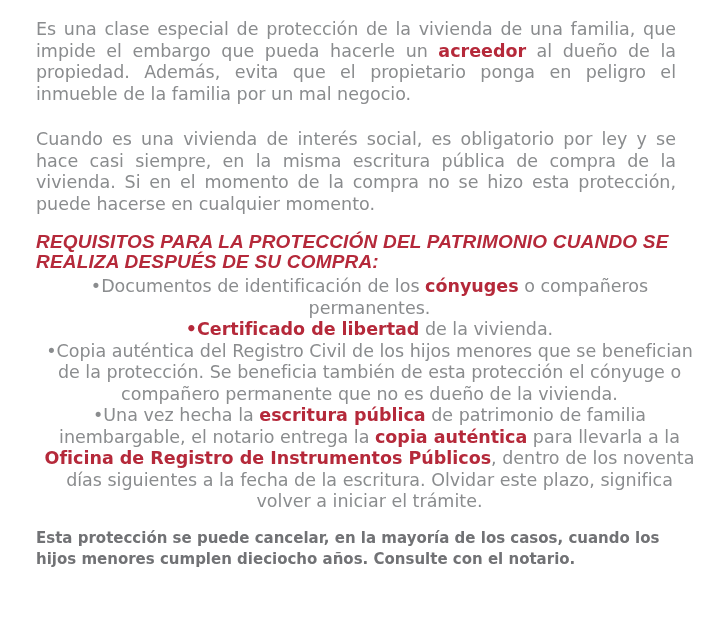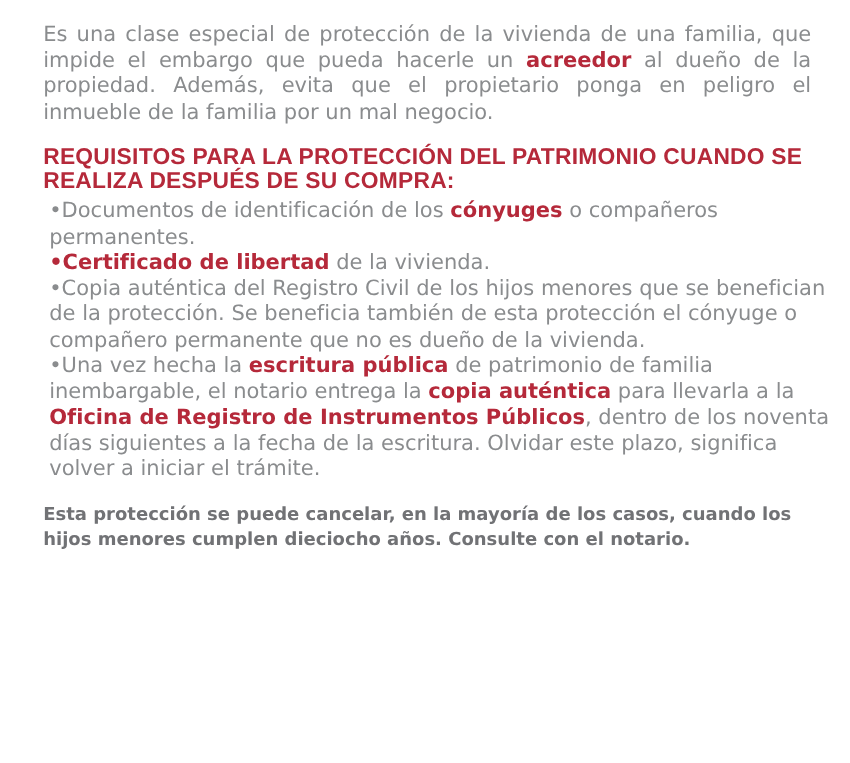--- a/index.html
+++ b/index.html
@@ -42,30 +42,31 @@
   }
   .sub-heading {
     margin: 17px 0 0 36px;
     width: 640px;
     font-family: "Liberation Sans", sans-serif;
     font-weight: bold;
     font-size: 19px;
     line-height: 20px;
     letter-spacing: 0.2px;
     color: var(--accent_red);
+    font-style: italic;
   }
   .req-list {
     margin: 4px 0 0 41px;
     width: 657px;
     list-style: none;
     font-family: "DejaVu Sans", sans-serif;
     font-size: 17.5px;
     line-height: 21.5px;
     color: var(--body_gray);
-    text-align: left;
+    text-align: center;
   }
   .req-list li { margin: 0; }
   .footer-note {
     margin: 15px 0 0 36px;
     width: 657px;
     font-family: "DejaVu Sans", sans-serif;
     font-weight: bold;
     font-size: 15px;
     line-height: 21.5px;
     color: var(--footer_gray);
@@ -73,20 +74,21 @@
   }
 </style>
 </head>
 <body>
 
 <div class="page">
 
 
   <p class="para"><span>Es una clase especial de protección de la vivienda de una familia, que impide el embargo que pueda hacerle un </span><span class="accent">acreedor</span><span> al dueño de la propiedad.  Además, evita que el propietario ponga en peligro el inmueble de la familia por un mal negocio.</span></p>
 
+  <p class="para second">Cuando es una vivienda de interés social, es obligatorio por ley y se hace casi siempre, en la misma escritura pública de compra de la vivienda. Si en el momento de la compra no se hizo esta protección, puede hacerse en cualquier momento.</p>
 
   <h2 class="sub-heading">REQUISITOS PARA LA PROTECCIÓN DEL PATRIMONIO CUANDO SE REALIZA DESPUÉS DE SU COMPRA:</h2>
 
   <ul class="req-list">
     <li><span>•Documentos de identificación de los </span><span class="accent">cónyuges</span><span> o compañeros permanentes.</span></li>
     <li><span class="accent">•Certificado de libertad</span><span> de la vivienda.</span></li>
     <li><span>•Copia auténtica del Registro Civil de los hijos menores que se benefician de la protección. Se beneficia también de esta protección el cónyuge o compañero permanente que no es dueño de la vivienda.</span></li>
     <li><span>•Una vez hecha la </span><span class="accent">escritura pública</span><span> de patrimonio de familia inembargable, el notario entrega la </span><span class="accent">copia auténtica</span><span> para llevarla a la </span><span class="accent">Oficina de Registro de Instrumentos Públicos</span><span>, dentro de los noventa días siguientes a la fecha de la escritura. Olvidar este plazo, significa volver a iniciar el trámite.</span></li>
   </ul>
 

